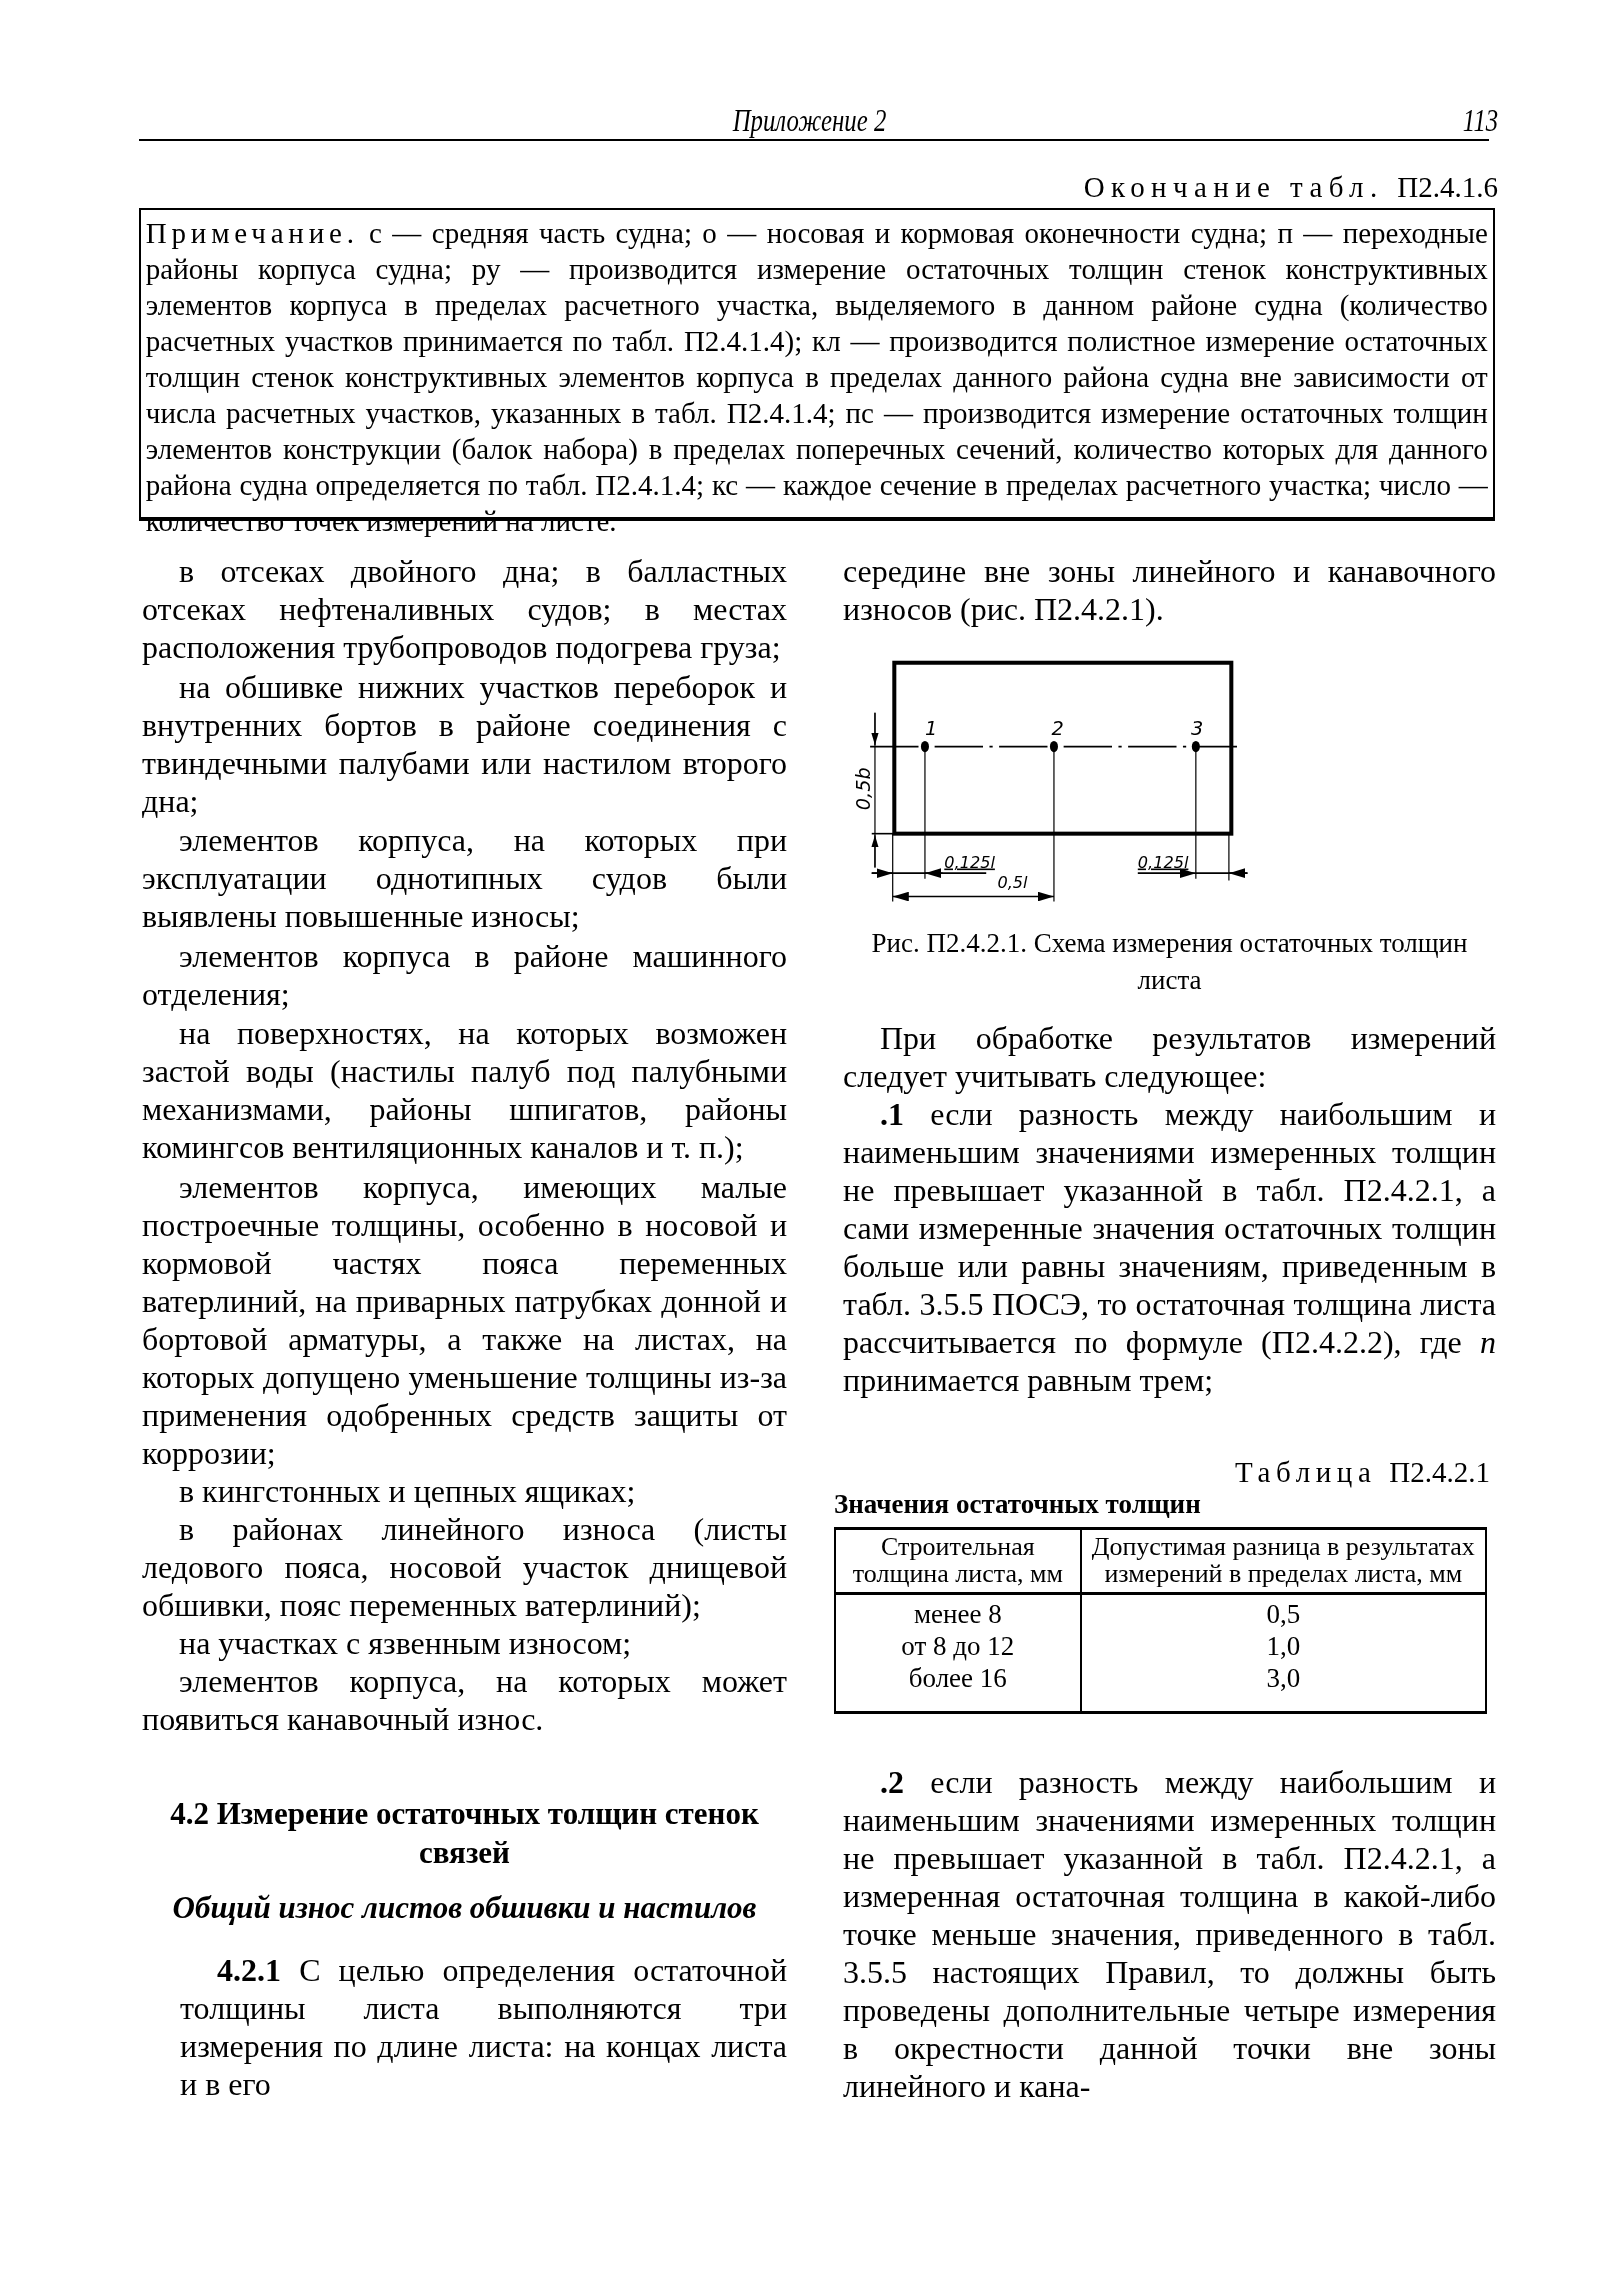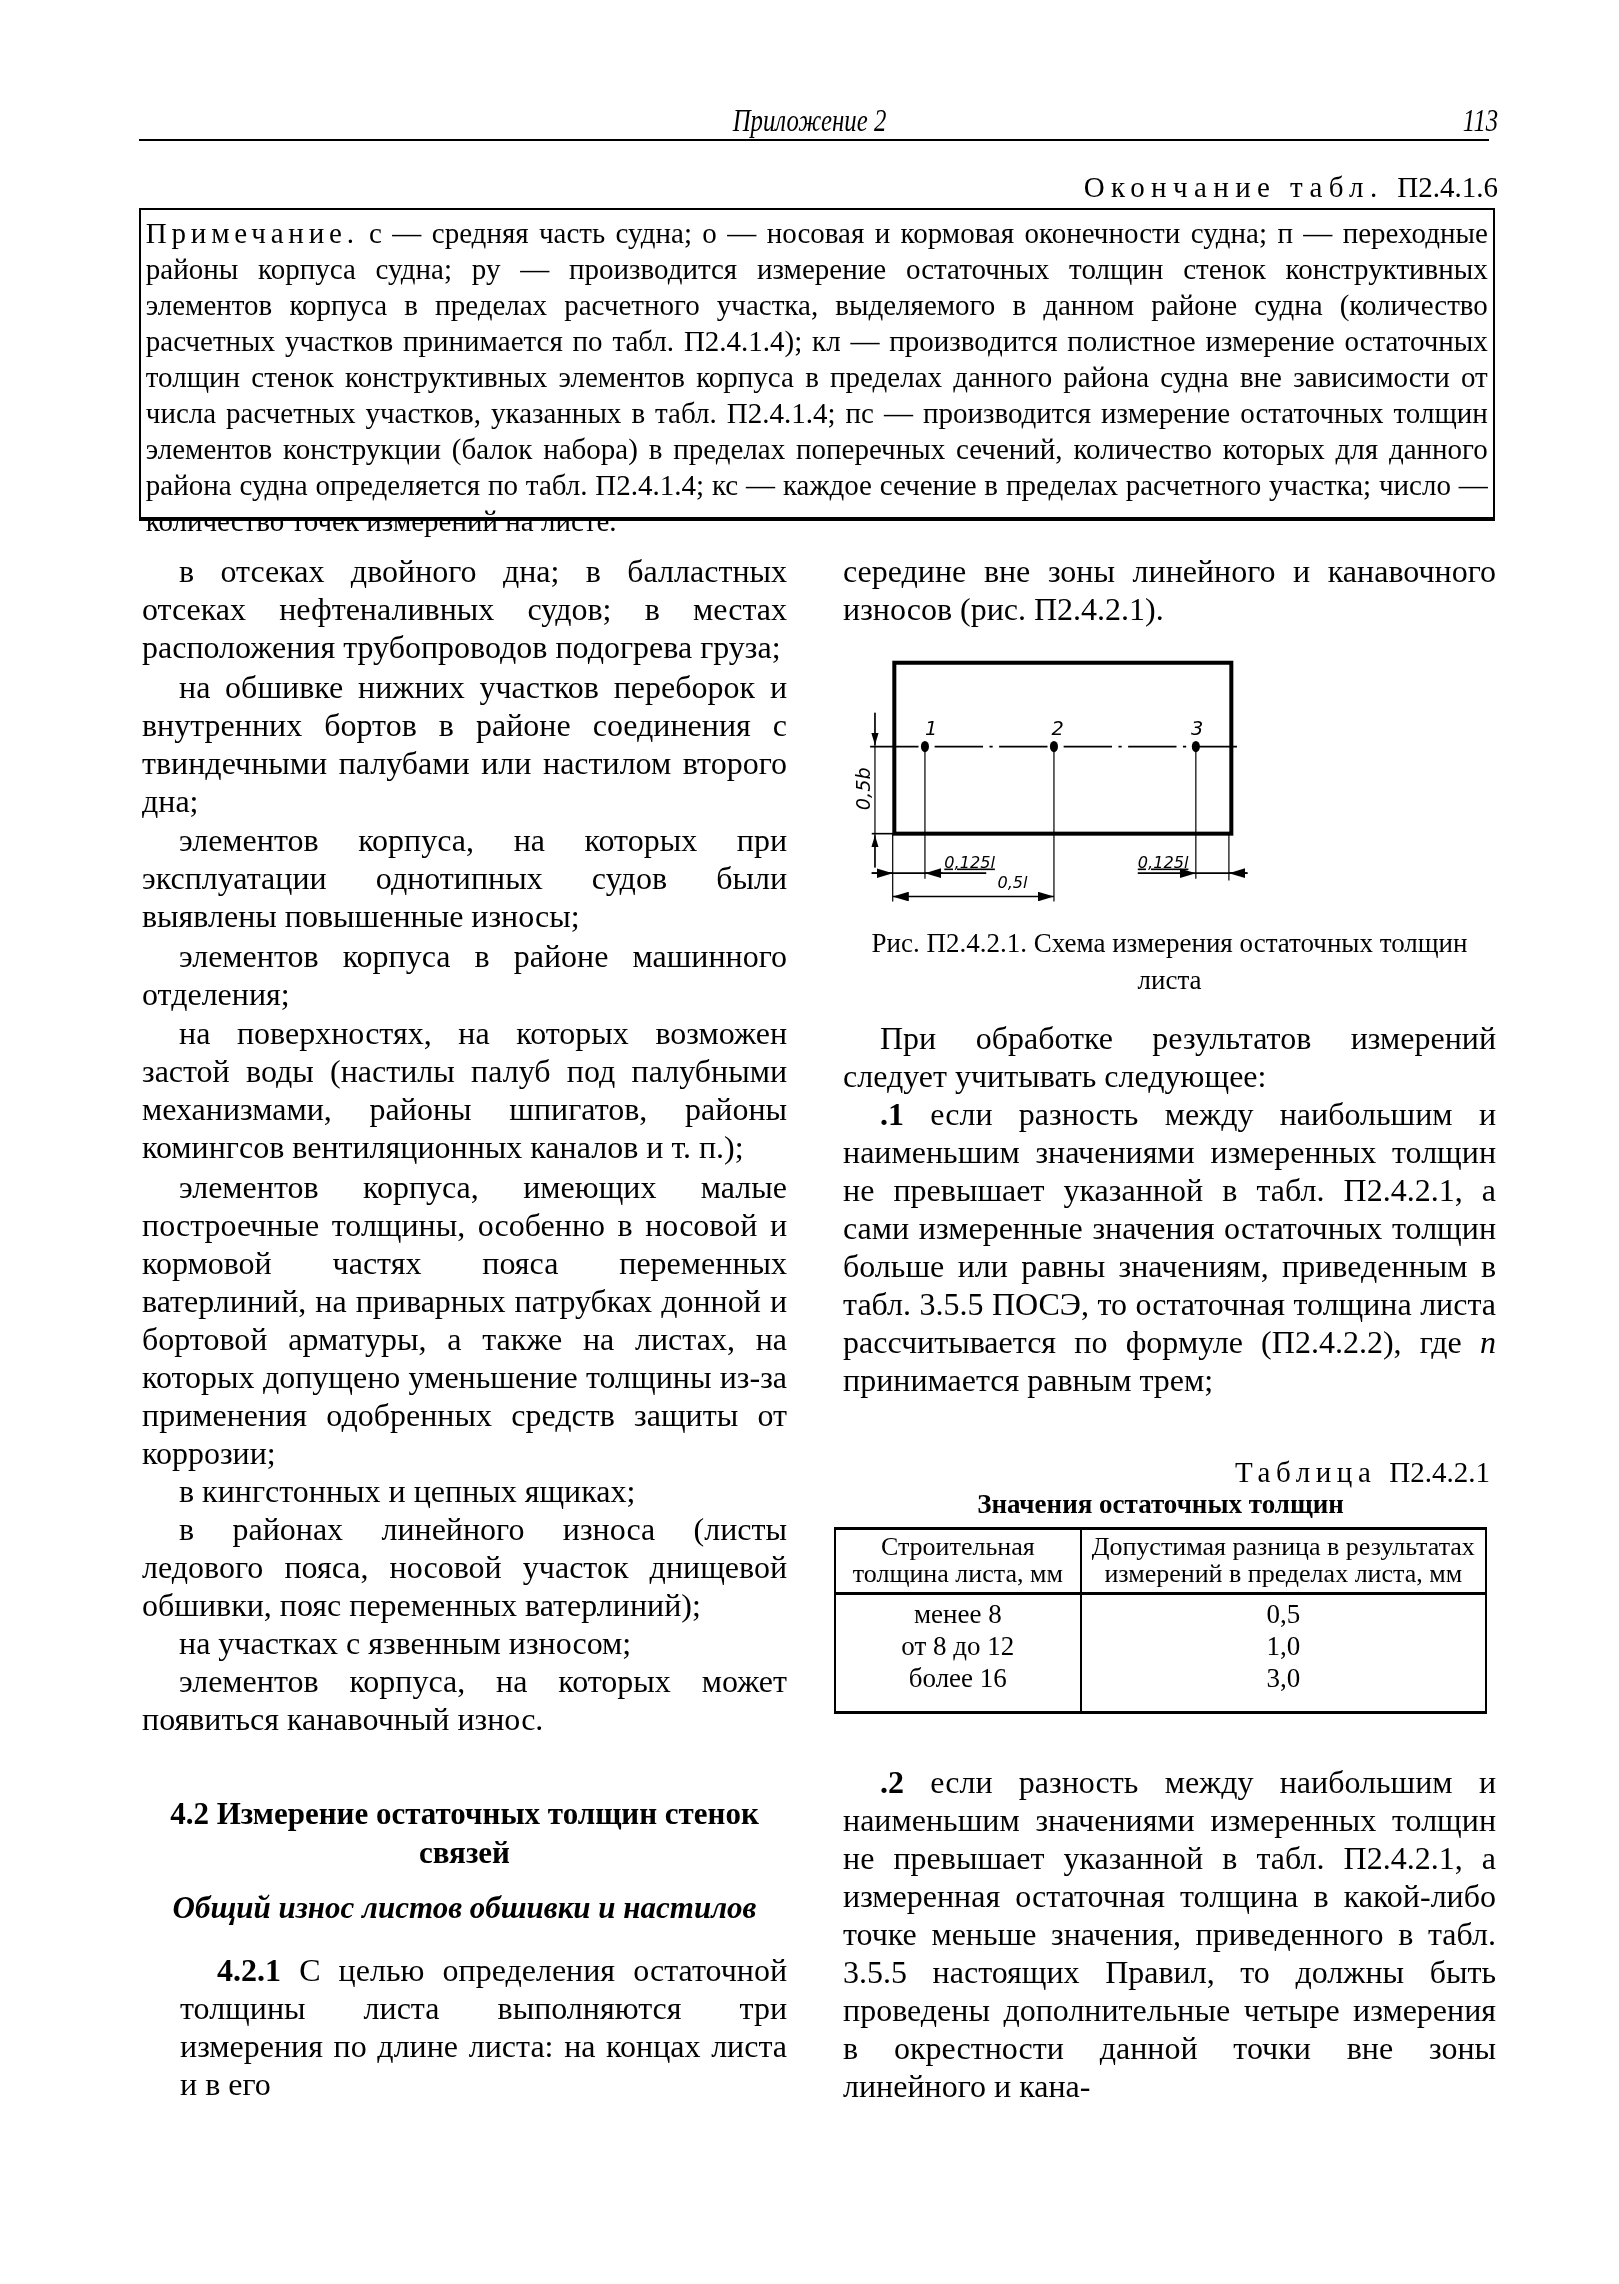--- a/index.html
+++ b/index.html
@@ -26,21 +26,21 @@
   .h-sec { text-align:center; font-weight:bold; font-size:31px; line-height:39px; margin-top:56px; text-indent:0; }
   .h-sub { text-align:center; font-weight:bold; font-style:italic; font-size:31px; line-height:39px; margin-top:16px; text-indent:0; }
   .p.after-sub { margin-top:24px;margin-left:38px; }
   b.lead { font-weight:bold; }
   
   #fig { left:854px; top:645px; width:645px; height:258px; }
   #fig-caption { left:843px; top:925px; width:653px; font-size:27px; line-height:37px; text-align:center; }
   
   #tbl-num { right:129px; top:1456px; font-size:29px; letter-spacing:5.6px; }
   #tbl-num .num { letter-spacing:0; }
-  #tbl-title { left:834px; width:653px; top:1489px; text-align:center; font-weight:bold; font-size:27px; }
+  #tbl-title { left:834px; width:653px; top:1489px; font-weight:bold; font-size:27px; }
   #tbl { left:834px; top:1527px; width:653px; border-collapse:collapse; font-size:26px; line-height:27px; }
   #tbl th, #tbl td { border-left:2.4px solid #000; border-right:2.4px solid #000; text-align:center; font-weight:normal; padding:0 4.8px; }
   #tbl thead th { border-top:3.2px solid #000; border-bottom:3.2px solid #000; padding:3.2px 4.8px 4.8px;border-radius:6px; }
   #tbl tbody td { font-size:27px; line-height:32px; }
   #tbl tbody tr:last-child td { border-bottom:3.2px solid #000; }
   #tbl tbody tr:first-child td { padding-top:3.2px; }
   #tbl tbody tr:last-child td { padding-bottom:17px; }
   #tbl .c1 { width:234px; }
 </style>
 </head>

